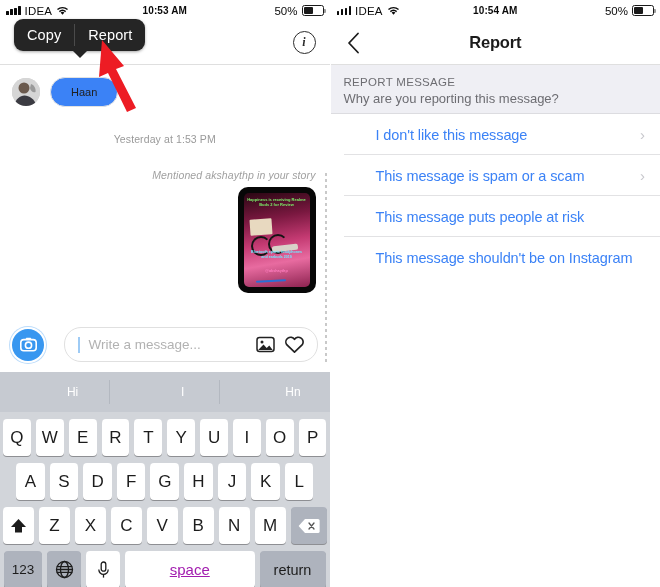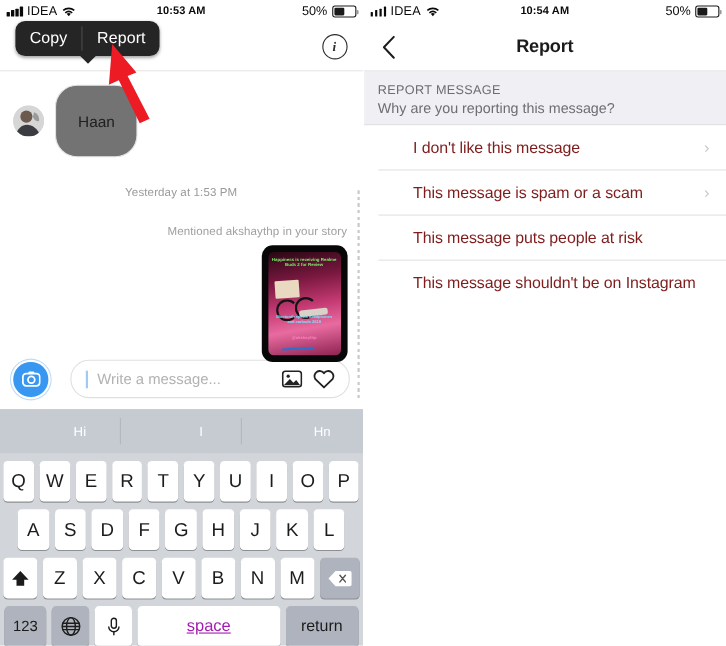--- a/index.html
+++ b/index.html
@@ -112,30 +112,30 @@
   
   .chat-body { position: relative; height: 254px; background: #fff; }
   .msg-row { display: flex; align-items: center; gap: 10px; padding: 12px 0 0 12px; }
   .avatar {
     width: 28px; height: 28px; border-radius: 50%;
     overflow: hidden; flex: none;
     background: #cfcfcf; position: relative;
   }
   .bubble {
     border: 1px solid #e2e2e2; border-radius: 20px;
-    padding: 24px 20px; font-size: 14px; color: #202020;
-    background: #737373;
+    padding: 8px 20px; font-size: 11px; color: #202020;
+    background: #3b82f6;
   }
   .timestamp {
     text-align: center; color: #9a9a9a; font-size: 10.5px;
     margin-top: 26px; letter-spacing: .1px;
   }
   .mention-line {
     text-align: right; color: #a0a0a0; font-size: 10.5px;
-    padding-right: 14px; margin-top: 24px; letter-spacing: .1px;
+    padding-right: 14px; margin-top: 24px; letter-spacing: .1px; font-style: italic;
   }
   .story-wrap { display: flex; justify-content: flex-end; padding-right: 14px; margin-top: 6px; }
   .story-card {
     width: 78px; height: 106px; border-radius: 10px;
     background: #070707; overflow: hidden; position: relative;
     display: flex; align-items: center; justify-content: center;
   }
   .story-inner {
     width: 66px; height: 94px; border-radius: 5px;
     position: relative; overflow: hidden;
@@ -246,21 +246,21 @@
     font-size: 11.5px; color: #6d6d72; letter-spacing: .3px;
   }
   .report-head-sub {
     font-size: 13px; color: #6d6d72; margin-top: 3px;
   }
   .report-list { background: #fff; }
   .report-row {
     height: 41px; display: flex; align-items: center;
     padding: 0 13px; position: relative;
   }
-  .report-row .r-label { flex: 1; font-size: 14.5px; color: #7f1d1d; letter-spacing: -.1px; padding-left: 32px; }
+  .report-row .r-label { flex: 1; font-size: 14.5px; color: #3b82f6; letter-spacing: -.1px; padding-left: 32px; }
   .report-row .r-sep {
     position: absolute; left: 13px; right: 0; bottom: 0;
     height: 1px; background: #e2e2e4;
   }
   .chev { color: #c7c7cc; font-size: 15px; line-height: 1; padding-right: 2px; }
 </style>
 </head>
 <body>
 
 <div class="screens">

